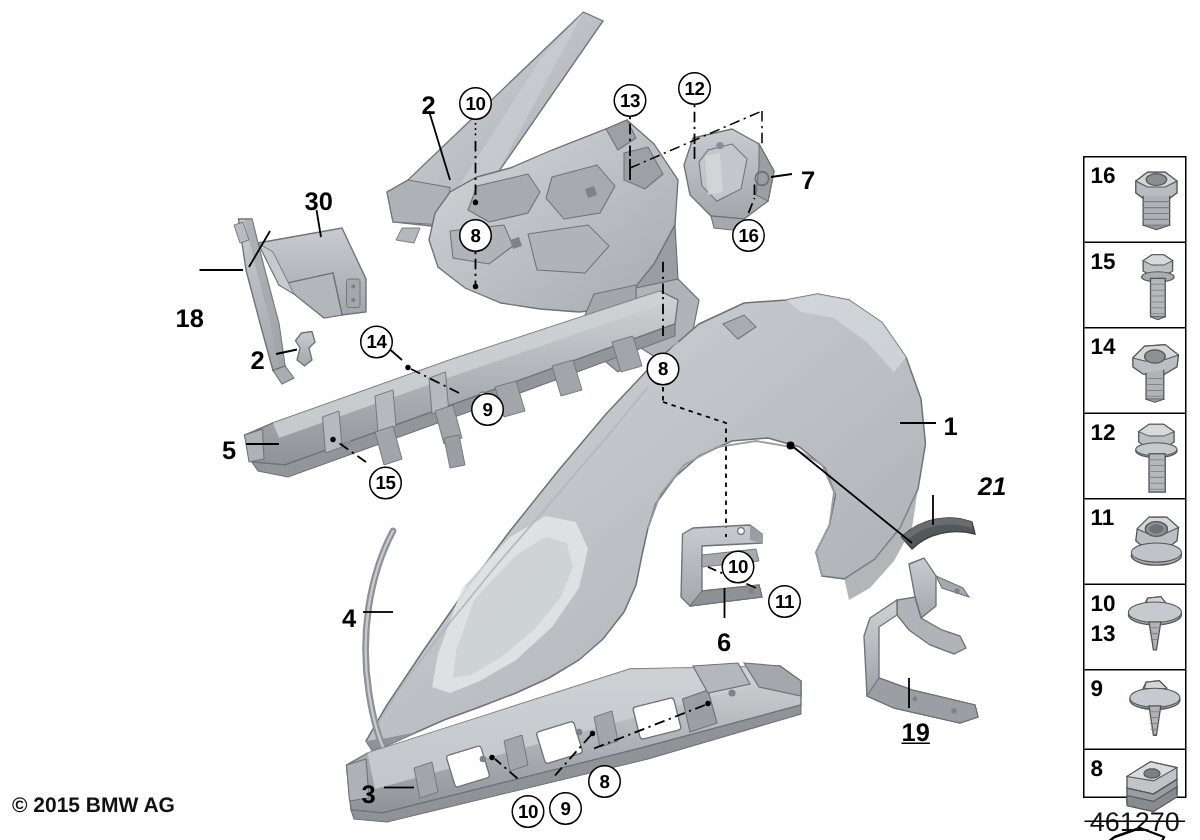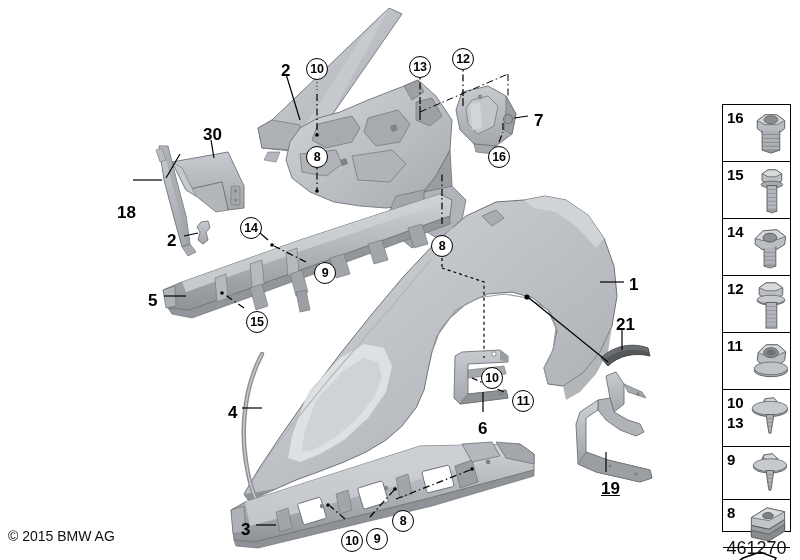--- a/index.html
+++ b/index.html
@@ -38,21 +38,21 @@
   }
   .lrow .lnum2{
     position:absolute;left:4px;top:25px;font-size:15px;font-weight:bold;color:#000;
     font-family:"Liberation Sans", sans-serif;line-height:1.0;
   }
   .lrow .lart{position:absolute;right:1px;top:0;width:44px;height:100%;}
   .lrow .lart svg{width:100%;height:100%;display:block;}
 
   
   #copyright{
-    position:absolute;left:8px;top:528px;font-size:14px;font-weight:normal;color:#111;
+    position:absolute;left:8px;top:528px;font-size:14px;font-weight:bold;color:#111;
     font-family:"Liberation Sans", sans-serif;white-space:nowrap;
   }
   #partno{
     position:absolute;left:722px;top:538px;width:69px;text-align:center;
     font-size:18px;color:#111;font-family:"Liberation Sans", sans-serif;
   }
 </style>
 </head>
 <body>
 
@@ -336,21 +336,21 @@
   <div class="callout" style="left:366px;top:528px;">9</div>
   <div class="callout" style="left:392px;top:510px;">8</div>
 
   <div class="num" style="left:281px;top:62px;">2</div>
   <div class="num" style="left:534px;top:112px;">7</div>
   <div class="num" style="left:203px;top:126px;">30</div>
   <div class="num" style="left:117px;top:174px;margin-top:30px;">18</div>
   <div class="num" style="left:167px;top:232px;">2</div>
   <div class="num" style="left:148px;top:292px;">5</div>
   <div class="num" style="left:629px;top:276px;">1</div>
-  <div class="num" style="left:616px;top:316px;">21</div>
+  <div class="num" style="left:652px;top:316px;font-style:italic;">21</div>
   <div class="num" style="left:228px;top:404px;">4</div>
   <div class="num" style="left:478px;top:420px;">6</div>
   <div class="num" style="left:601px;top:480px;text-decoration:underline;">19</div>
   <div class="num" style="left:241px;top:521px;">3</div>
 
   <div id="legend">
 
     <div class="lrow" style="height:57px;">
       <div class="lnum">16</div>
       <div class="lart">

